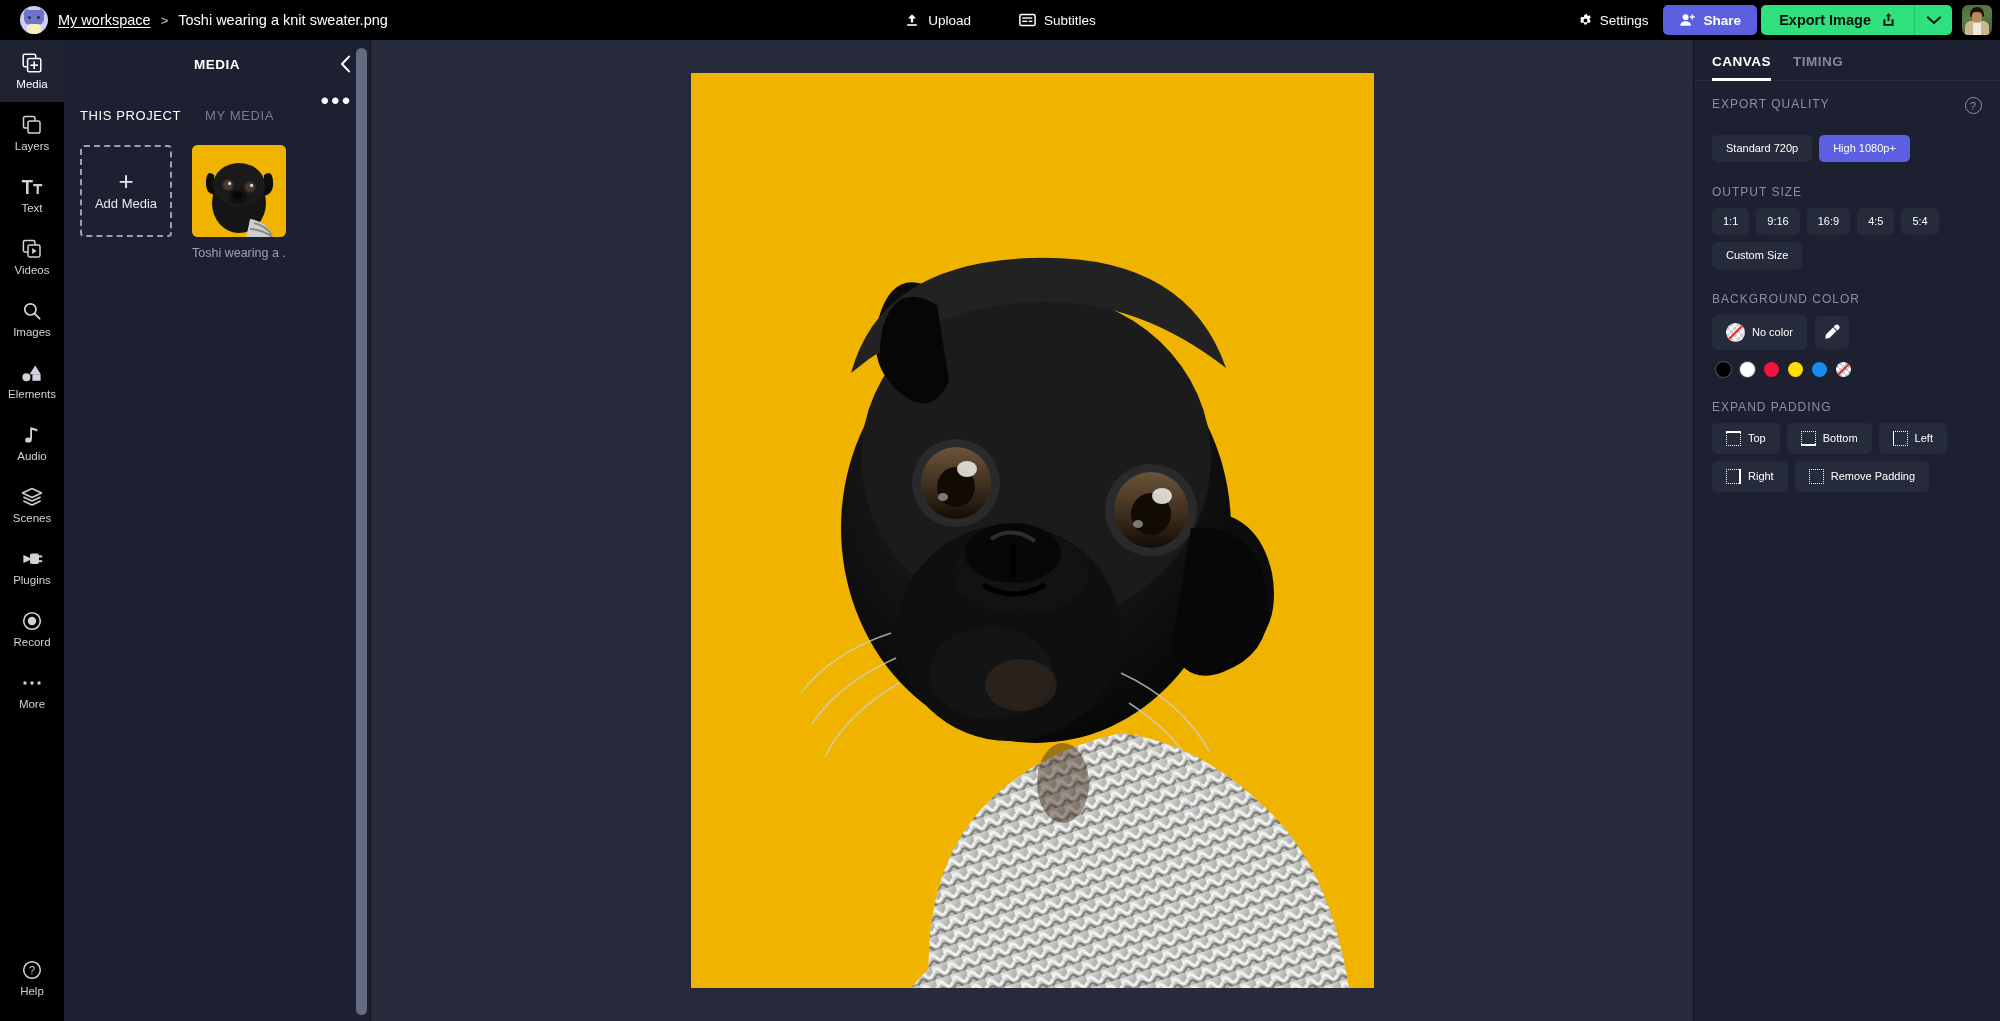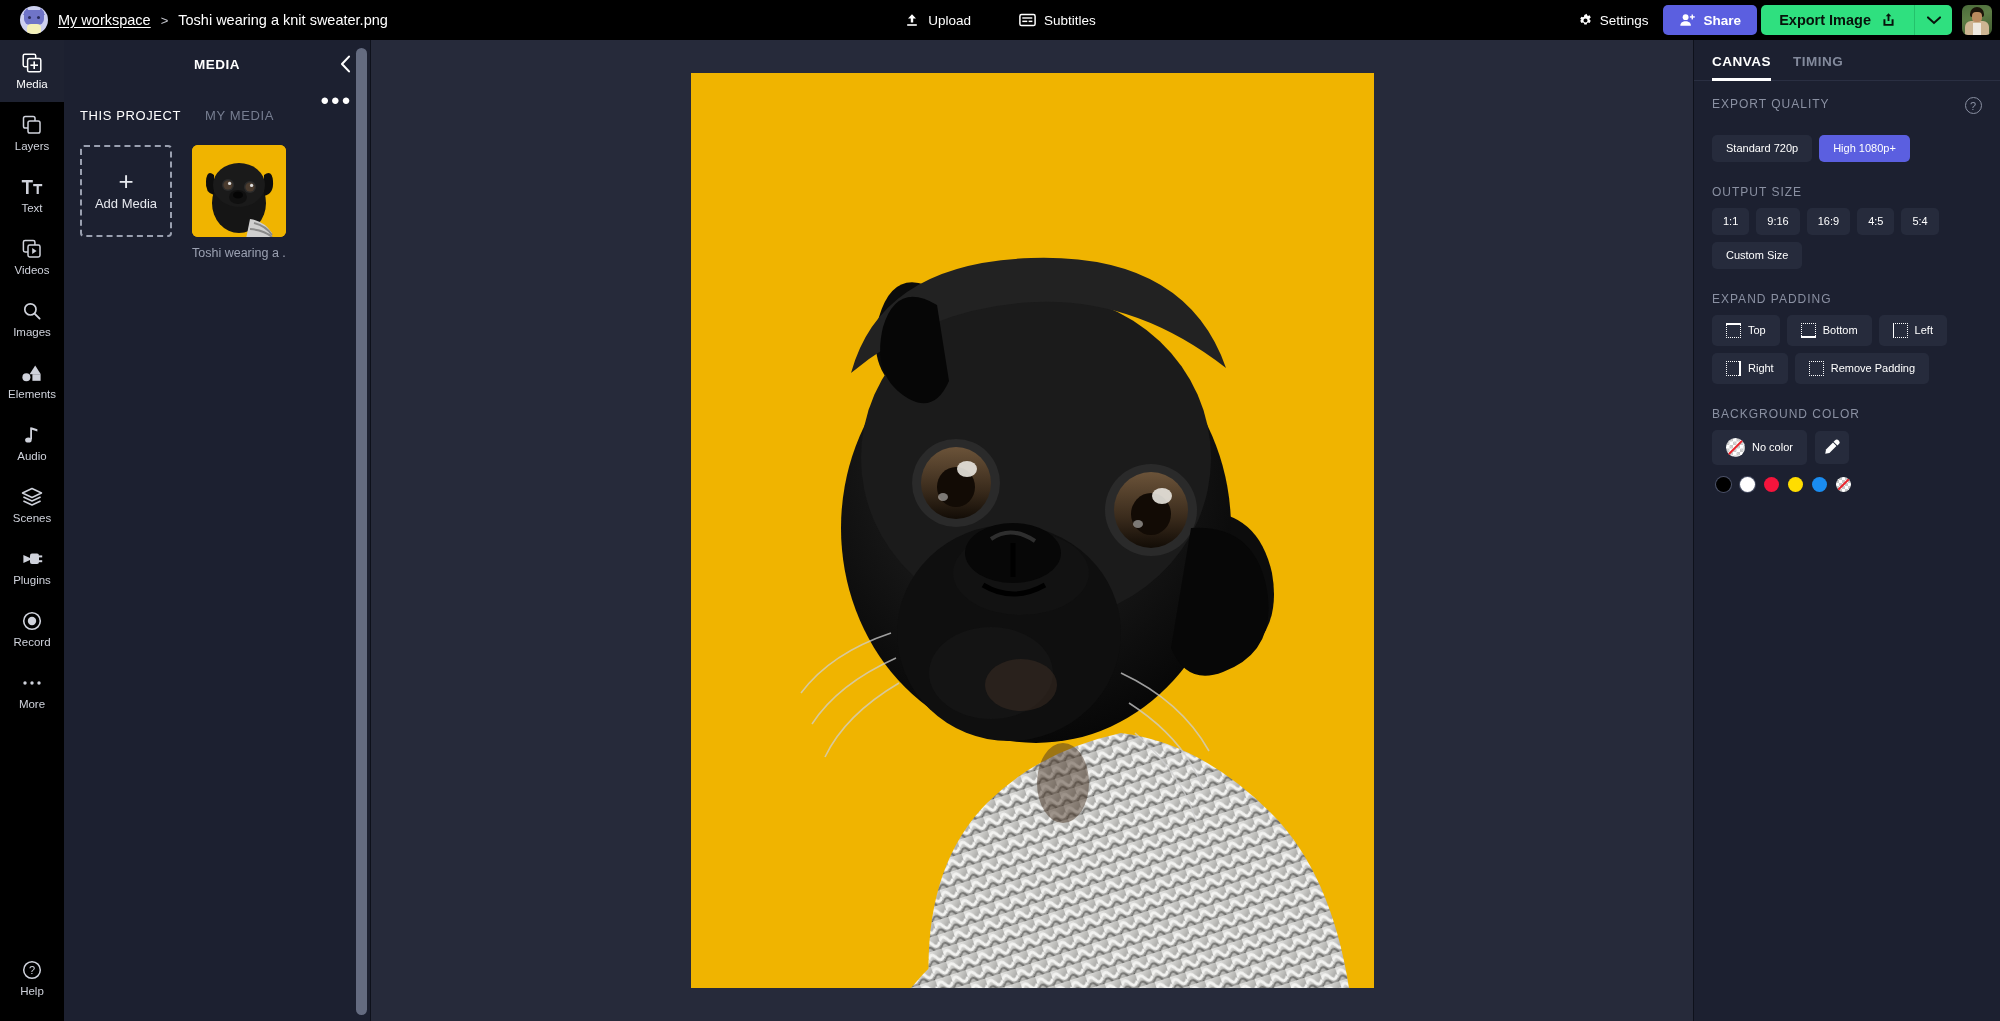--- a/index.html
+++ b/index.html
@@ -643,20 +643,46 @@
           <span class="sec-label">OUTPUT SIZE</span>
           <div class="btn-row">
             <div class="pill sq">1:1</div>
             <div class="pill sq">9:16</div>
             <div class="pill sq">16:9</div>
             <div class="pill sq">4:5</div>
             <div class="pill sq">5:4</div>
           </div>
           <div class="btn-row" style="margin-top:7px">
             <div class="pill">Custom Size</div>
+          </div>
+        </div>
+
+        <div class="mt18">
+          <span class="sec-label">BACKGROUND COLOR</span>
+          <div class="colorrow">
+            <div class="pill">
+              <span class="nocolor"></span>
+              <span>No color</span>
+            </div>
+            <div class="eyedrop-btn">
+              <span>
+                <svg width="17" height="17" viewBox="0 0 18 18">
+                  <path d="M12.6 1.6 a2.8 2.8 0 0 1 4 4 l-1.4 1.4 -4 -4 z" fill="#fff"></path>
+                  <path d="M10.6 3.8 l3.6 3.6 -7.4 7.4 -4.4 .8 .8 -4.4 z" fill="#fff"></path>
+                </svg>
+              </span>
+            </div>
+          </div>
+          <div class="swatches">
+            <span class="sw ring" style="background:#000000"></span>
+            <span class="sw ring" style="background:#ffffff"></span>
+            <span class="sw" style="background:#f5143c"></span>
+            <span class="sw" style="background:#ffdd00"></span>
+            <span class="sw" style="background:#1a8cf0"></span>
+            <span class="sw-none"></span>
           </div>
         </div>
 
         <div class="mt18">
           <span class="sec-label">EXPAND PADDING</span>
           <div class="btn-row">
             <div class="pill">
               <span class="padico top">
                   <span class="dot-box"></span>
                   <span class="solid"></span>
@@ -686,43 +712,17 @@
             </div>
             <div class="pill">
               <span class="padico none">
                   <span class="dot-box"></span>
                 </span>
               <span>Remove Padding</span>
             </div>
           </div>
         </div>
 
-        <div class="mt18">
-          <span class="sec-label">BACKGROUND COLOR</span>
-          <div class="colorrow">
-            <div class="pill">
-              <span class="nocolor"></span>
-              <span>No color</span>
-            </div>
-            <div class="eyedrop-btn">
-              <span>
-                <svg width="17" height="17" viewBox="0 0 18 18">
-                  <path d="M12.6 1.6 a2.8 2.8 0 0 1 4 4 l-1.4 1.4 -4 -4 z" fill="#fff"></path>
-                  <path d="M10.6 3.8 l3.6 3.6 -7.4 7.4 -4.4 .8 .8 -4.4 z" fill="#fff"></path>
-                </svg>
-              </span>
-            </div>
-          </div>
-          <div class="swatches">
-            <span class="sw ring" style="background:#000000"></span>
-            <span class="sw ring" style="background:#ffffff"></span>
-            <span class="sw" style="background:#f5143c"></span>
-            <span class="sw" style="background:#ffdd00"></span>
-            <span class="sw" style="background:#1a8cf0"></span>
-            <span class="sw-none"></span>
-          </div>
-        </div>
-
       </div>
     </div>
 
   </div>
 </div>
 
 </body></html>

